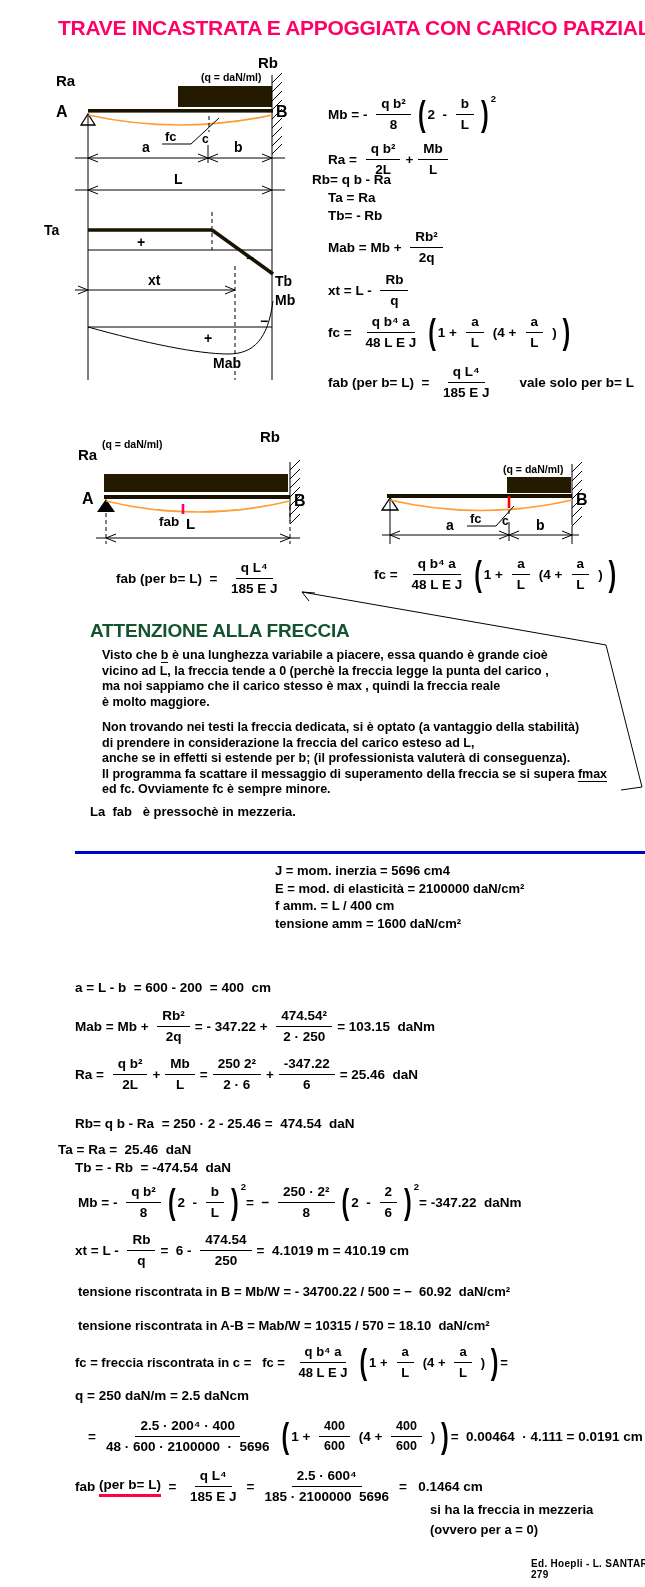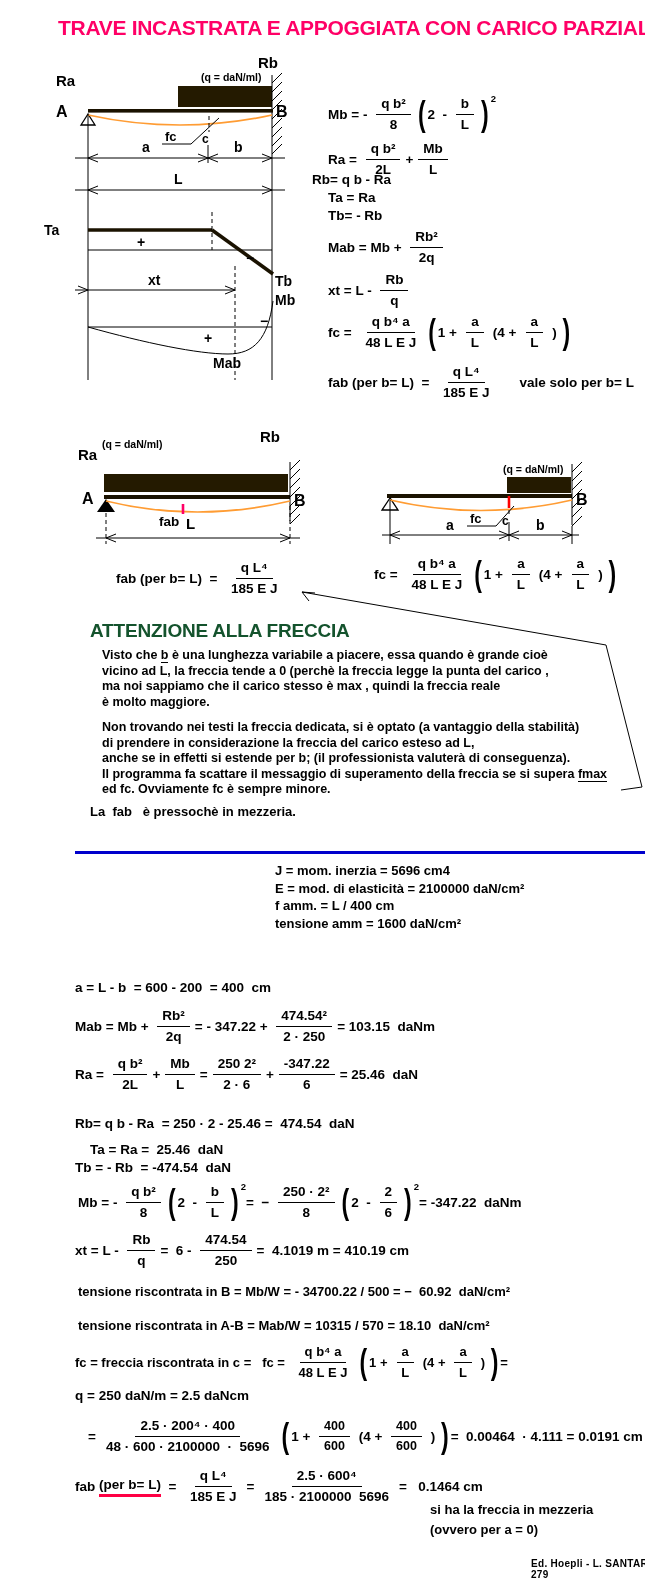--- a/index.html
+++ b/index.html
@@ -286,21 +286,21 @@
     <span>+</span>
     <span class="fr"><span class="nm">Mb</span><span class="dn">L</span></span>
     <span>=</span>
     <span class="fr"><span class="nm">250 2²</span><span class="dn">2 · 6</span></span>
     <span>+</span>
     <span class="fr"><span class="nm">-347.22</span><span class="dn">6</span></span>
     <span>= 25.46  daN</span>
   </div>
 
   <div class="txt" style="left:35px;top:1116px;font-size:13.5px">Rb= q b - Ra  = 250 · 2 - 25.46 =  474.54  daN</div>
-  <div class="txt" style="left:50px;top:1142px;font-size:13.5px">Ta = Ra =  25.46  daN</div>
+  <div class="txt" style="left:18px;top:1142px;font-size:13.5px">Ta = Ra =  25.46  daN</div>
   <div class="txt" style="left:35px;top:1160px;font-size:13.5px">Tb = - Rb  = -474.54  daN</div>
 
   <div class="fx" style="left:38px;top:1184px">
     <span>Mb = - </span>
     <span class="fr"><span class="nm">q b²</span><span class="dn">8</span></span>
     <span class="brc">(</span>
     <span>2  - </span>
     <span class="fr"><span class="nm">b</span><span class="dn">L</span></span>
     <span class="brc">)</span>
     <span class="bx">2</span>

